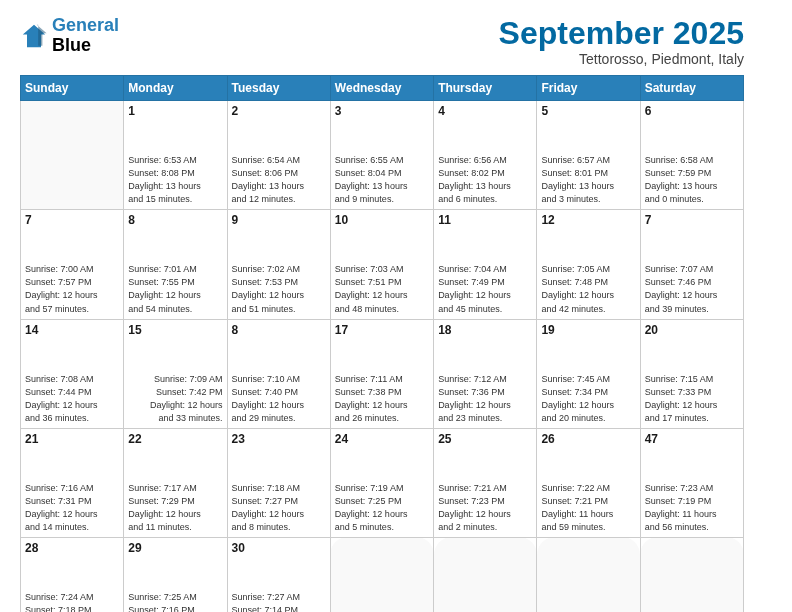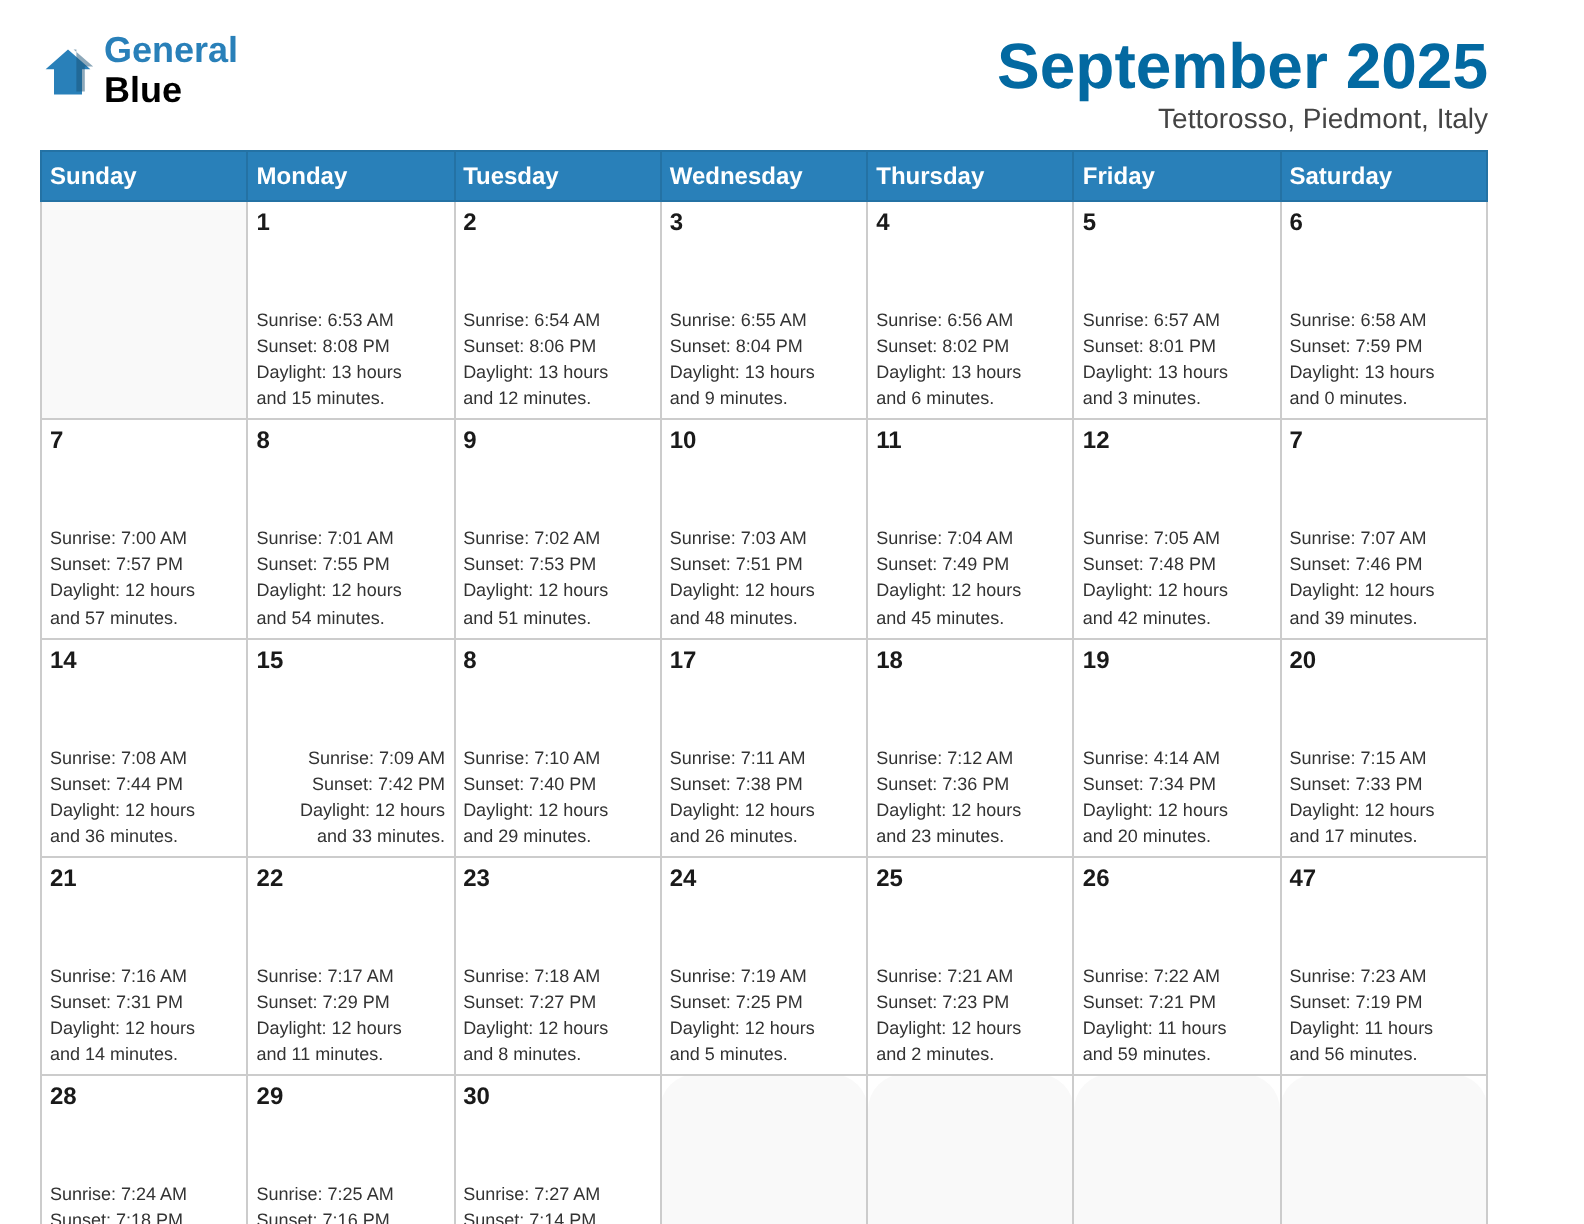--- a/index.html
+++ b/index.html
@@ -260,21 +260,21 @@
           </td>
           <td>
             <span class="day-number">18</span>
             <div class="day-info" style="white-space: pre-line;">Sunrise: 7:12 AM
 Sunset: 7:36 PM
 Daylight: 12 hours
 and 23 minutes.</div>
           </td>
           <td>
             <span class="day-number">19</span>
-            <div class="day-info" style="white-space: pre-line;">Sunrise: 4:14 AM
+            <div class="day-info" style="white-space: pre-line;">Sunrise: 7:45 AM
 Sunset: 7:34 PM
 Daylight: 12 hours
 and 20 minutes.</div>
           </td>
           <td>
             <span class="day-number">20</span>
             <div class="day-info" style="white-space: pre-line;">Sunrise: 7:15 AM
 Sunset: 7:33 PM
 Daylight: 12 hours
 and 17 minutes.</div>

